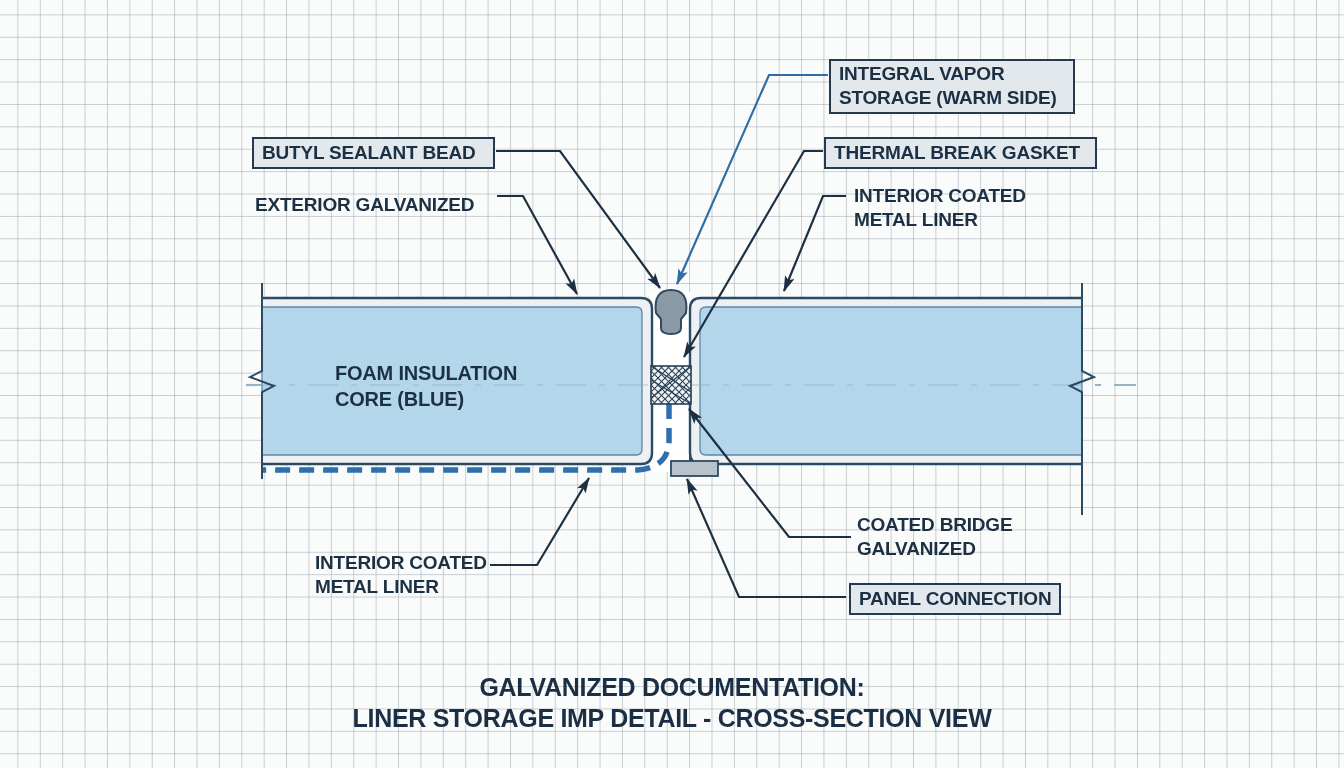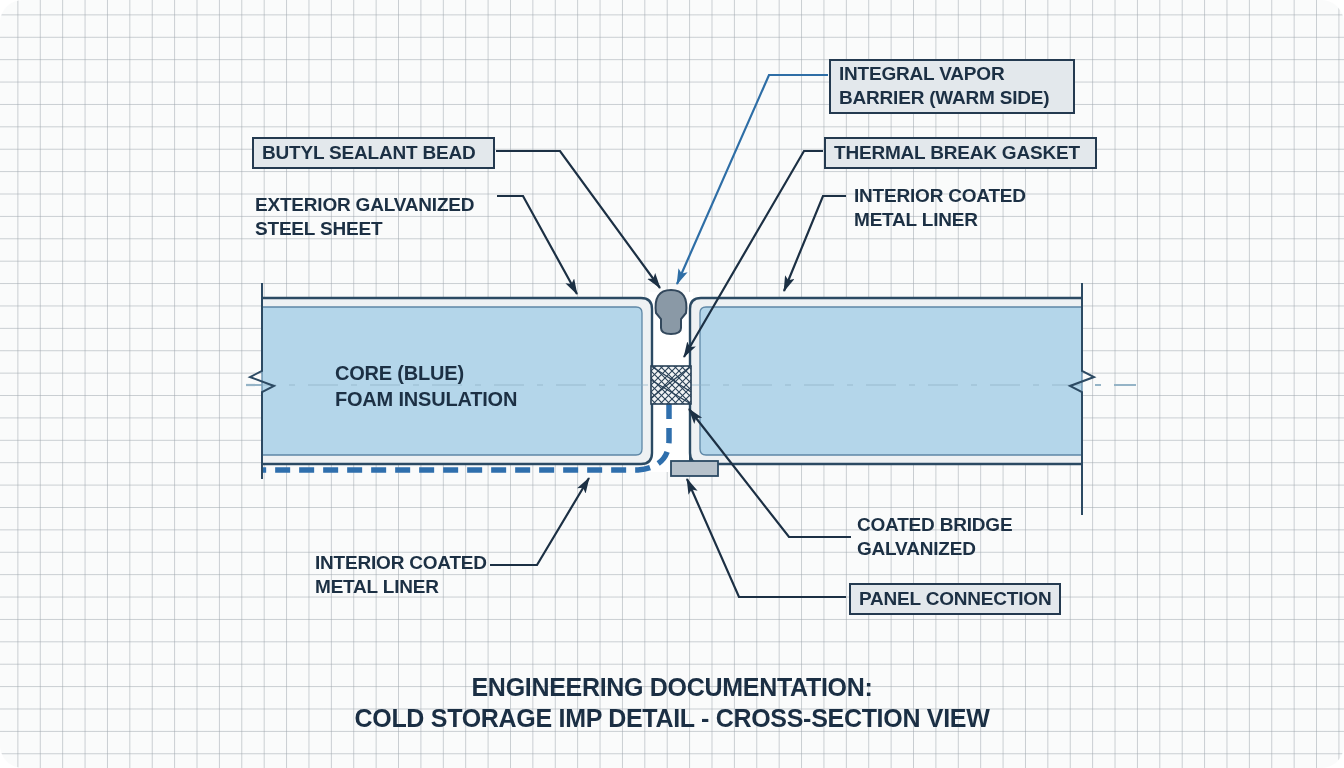--- a/index.html
+++ b/index.html
@@ -7,21 +7,20 @@
     position:relative;
     width:1344px;height:768px;
     overflow:hidden;
     background-color:#fafbfb;
     background-image:
       linear-gradient(to right, rgba(160,168,175,.55) 1px, transparent 1px),
       linear-gradient(to bottom, rgba(160,168,175,.55) 1px, transparent 1px);
     background-size:22.4px 22.4px;
     background-position:-5px -8px;
     font-family:"Liberation Sans", sans-serif;
-    border-radius:23px;
   }
   #diagram-svg{position:absolute;left:0;top:0;}
   .lbl{
     position:absolute;
     font-weight:700;
     font-size:19px;
     line-height:24px;
     color:#1c3044;
     letter-spacing:-0.2px;
     white-space:nowrap;
@@ -102,58 +101,57 @@
       <path d="M846,196 H823 L784,291" marker-end="url(#arrow-dark)"></path>
       <path d="M490,565 H537 L589,478" marker-end="url(#arrow-dark)"></path>
       <path d="M851,537 H789 L689,409" marker-end="url(#arrow-dark)"></path>
       <path d="M846,597 H739 L687,479" marker-end="url(#arrow-dark)"></path>
     </g>
     <path d="M828,75 H769 L677,284" fill="none" stroke="#2e6ea6" stroke-width="2.2" marker-end="url(#arrow-blue)"></path>
   </svg>
 
   <div class="lbl boxed" style="left:829px;top:59px;width:226px;line-height:24px;">
     <span>INTEGRAL VAPOR</span>
-    <span>BARRIER (WARM SIDE)</span>
+    <span>STORAGE (WARM SIDE)</span>
   </div>
 
   <div class="lbl boxed" style="left:824px;top:137px;width:253px;">
     <span>THERMAL BREAK GASKET</span>
   </div>
 
   <div class="lbl boxed" style="left:252px;top:137px;width:223px;">
     <span>BUTYL SEALANT BEAD</span>
   </div>
 
   <div class="lbl" style="left:255px;top:184px;margin-top:9px;">
     <span>EXTERIOR GALVANIZED</span>
-    <span>STEEL SHEET</span>
   </div>
 
   <div class="lbl" style="left:854px;top:184px;">
     <span>INTERIOR COATED</span>
     <span>METAL LINER</span>
   </div>
 
   <div class="lbl" style="left:335px;top:360px;font-size:20px;line-height:26px;">
+    <span>FOAM INSULATION</span>
     <span>CORE (BLUE)</span>
-    <span>FOAM INSULATION</span>
   </div>
 
   <div class="lbl" style="left:315px;top:551px;">
     <span>INTERIOR COATED</span>
     <span>METAL LINER</span>
   </div>
 
   <div class="lbl" style="left:857px;top:513px;">
     <span>COATED BRIDGE</span>
     <span>GALVANIZED</span>
   </div>
 
   <div class="lbl boxed" style="left:849px;top:583px;width:192px;">
     <span>PANEL CONNECTION</span>
   </div>
 
   <div id="title-block">
-    <div>ENGINEERING DOCUMENTATION:</div>
-    <div>COLD STORAGE IMP DETAIL - CROSS-SECTION VIEW</div>
+    <div>GALVANIZED DOCUMENTATION:</div>
+    <div>LINER STORAGE IMP DETAIL - CROSS-SECTION VIEW</div>
   </div>
 
 </div>
 
 </body></html>

